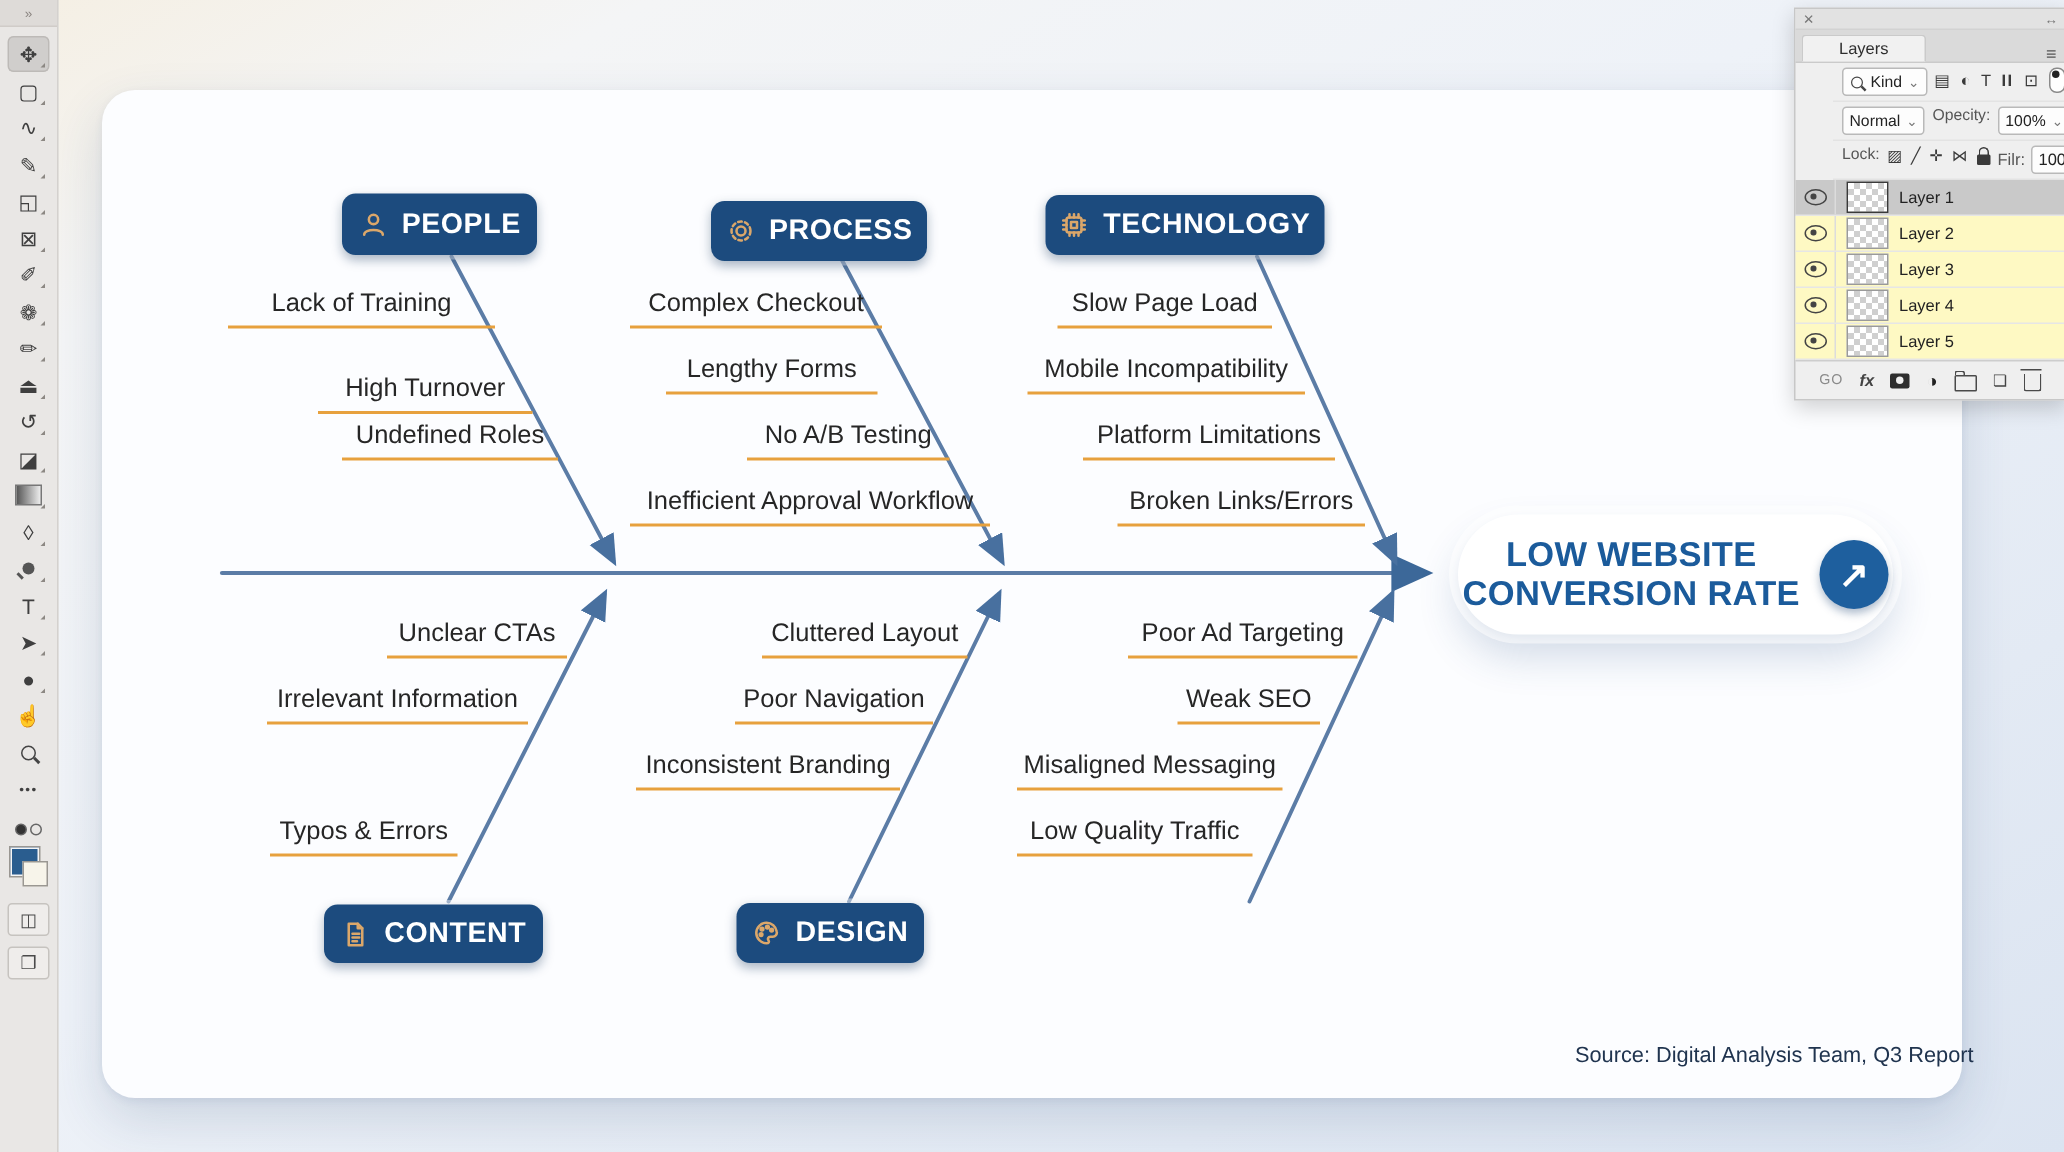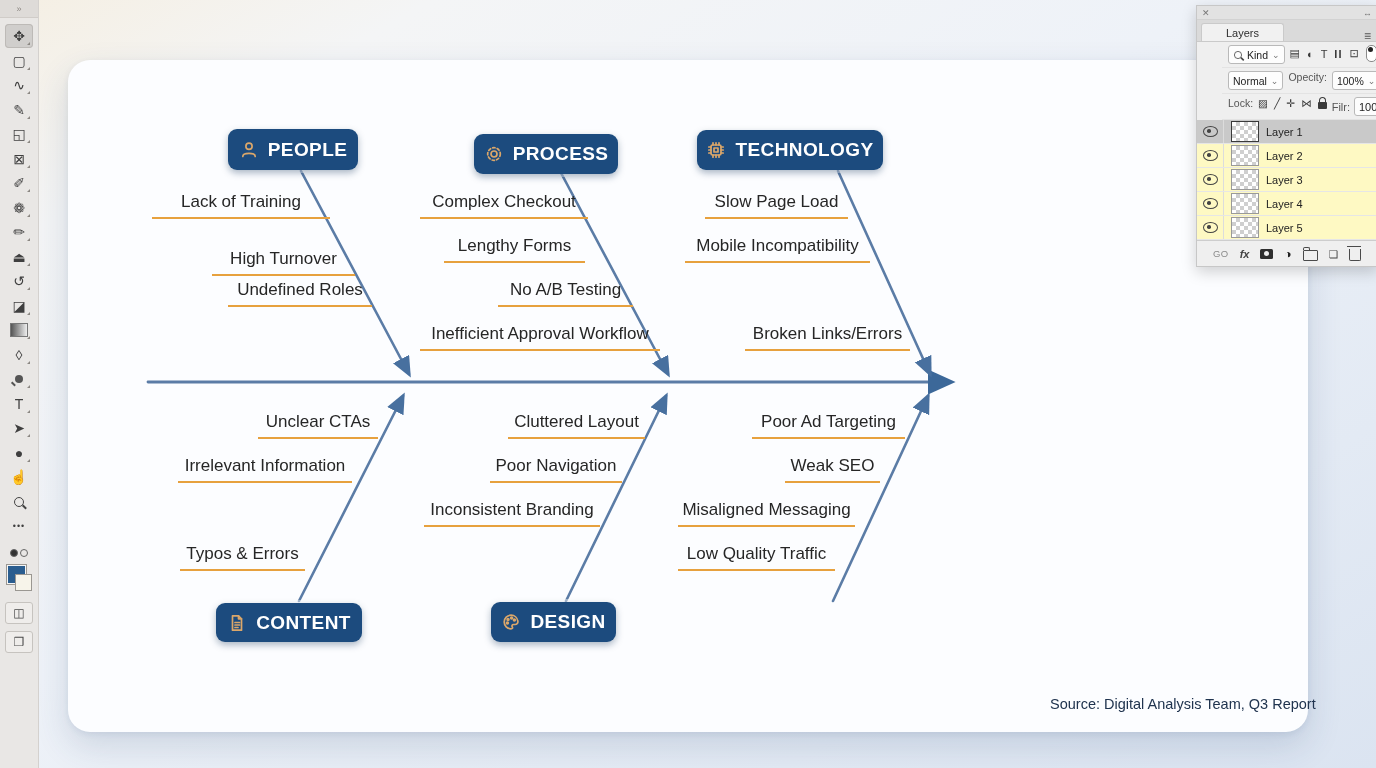--- a/index.html
+++ b/index.html
@@ -190,35 +190,43 @@
     <div class="cause" style="left:212px;top:233px;width:143px;margin-top:13px;">High Turnover</div>
     <div class="cause" style="left:228px;top:277px;width:144px;">Undefined Roles</div>
 
     <div class="cause" style="left:420px;top:189px;width:168px;">Complex Checkout</div>
     <div class="cause" style="left:444px;top:233px;width:141px;">Lengthy Forms</div>
     <div class="cause" style="left:498px;top:277px;width:135px;">No A/B Testing</div>
     <div class="cause" style="left:420px;top:321px;width:240px;">Inefficient Approval Workflow</div>
 
     <div class="cause" style="left:705px;top:189px;width:143px;">Slow Page Load</div>
     <div class="cause" style="left:685px;top:233px;width:185px;">Mobile Incompatibility</div>
+    <div class="cause" style="left:722px;top:277px;width:168px;">Platform Limitations</div>
     <div class="cause" style="left:745px;top:321px;width:165px;">Broken Links/Errors</div>
 
     <div class="cause" style="left:258px;top:409px;width:120px;">Unclear CTAs</div>
     <div class="cause" style="left:178px;top:453px;width:174px;">Irrelevant Information</div>
     <div class="cause" style="left:180px;top:541px;width:125px;">Typos &amp; Errors</div>
 
     <div class="cause" style="left:508px;top:409px;width:137px;">Cluttered Layout</div>
     <div class="cause" style="left:490px;top:453px;width:132px;">Poor Navigation</div>
     <div class="cause" style="left:424px;top:497px;width:176px;">Inconsistent Branding</div>
 
     <div class="cause" style="left:752px;top:409px;width:153px;">Poor Ad Targeting</div>
     <div class="cause" style="left:785px;top:453px;width:95px;">Weak SEO</div>
     <div class="cause" style="left:678px;top:497px;width:177px;">Misaligned Messaging</div>
     <div class="cause" style="left:678px;top:541px;width:157px;">Low Quality Traffic</div>
 
+    <div class="effect-pill">
+      <div class="effect-text">
+        <div>LOW WEBSITE</div>
+        <div>CONVERSION RATE</div>
+      </div>
+      <div class="effect-badge">↗</div>
+    </div>
 
     <div class="source-note">Source: Digital Analysis Team, Q3 Report</div>
   </div>
 
   <aside class="toolbar">
     <div class="toolbar-header">»</div>
     <div class="tools">
       <div class="tool selected">✥</div>
       <div class="tool">▢</div>
       <div class="tool">∿</div>

